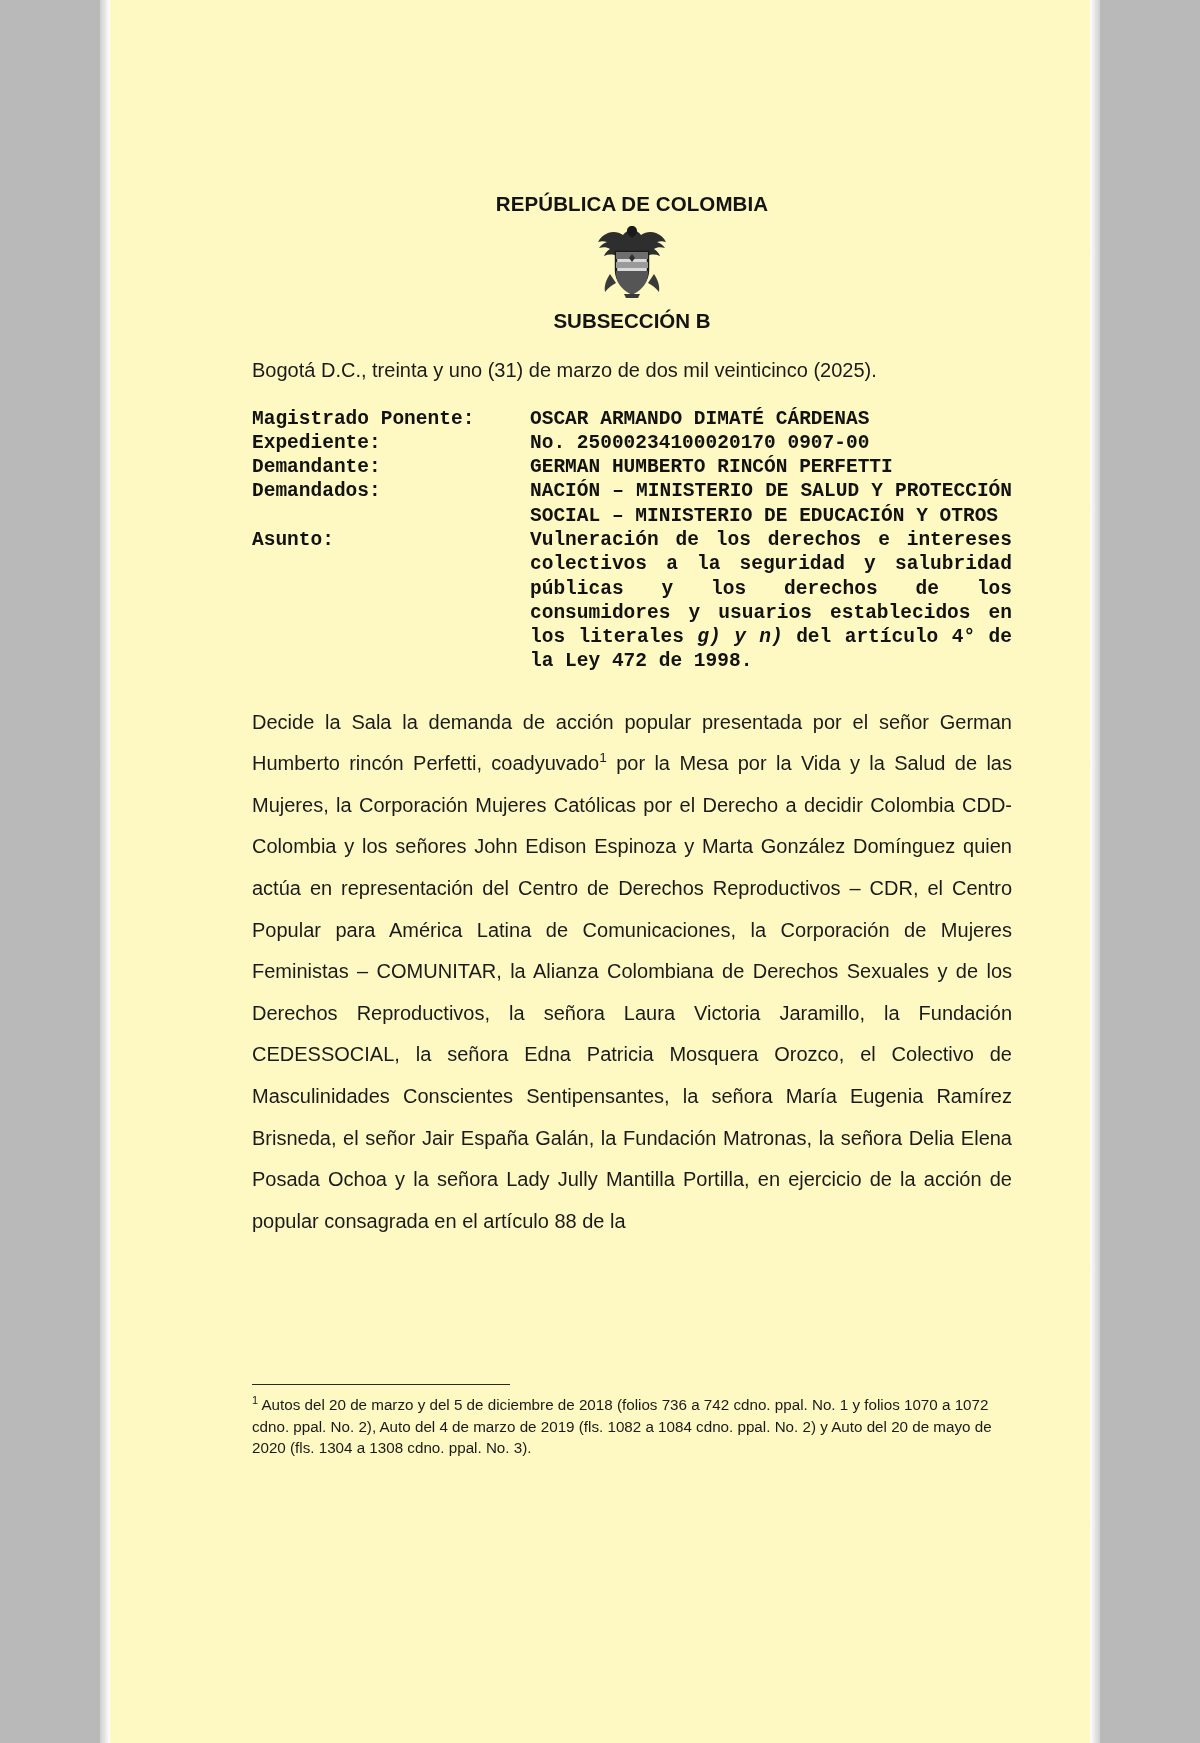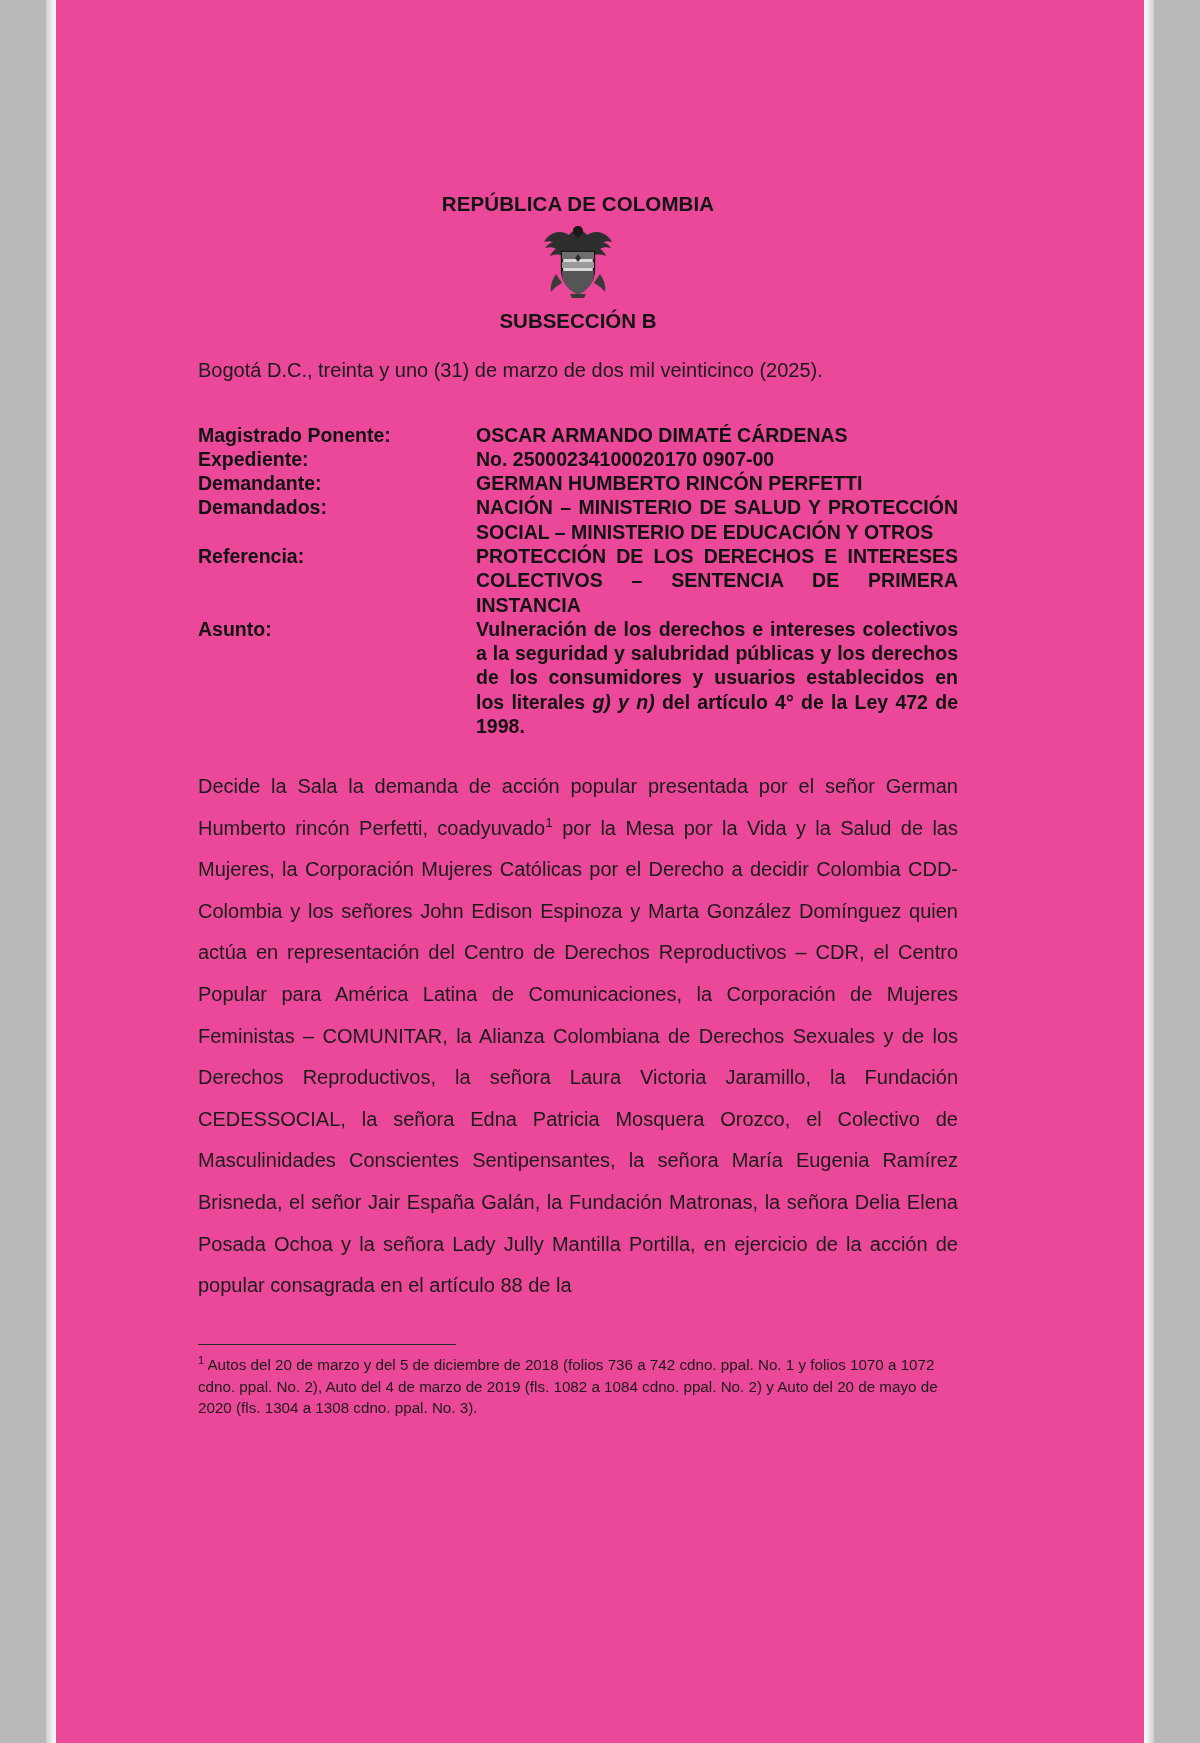--- a/index.html
+++ b/index.html
@@ -6,24 +6,24 @@
   html, body {
     margin: 0;
     padding: 0;
     background: #b9b9b9;
   }
   body {
     font-family: "Liberation Sans", sans-serif;
   }
   .page {
     position: relative;
-    width: 1108px;
+    width: 1000px;
     height: 1743px;
     margin: 0 auto;
-    background: #ec4899;
+    background: #fef9c3;
     overflow: hidden;
     box-sizing: border-box;
   }
   
   .page::before {
     content: "";
     position: absolute;
     left: 0; top: 0;
     width: 10px; height: 100%;
     background: linear-gradient(to right, #cfcfcf, #ffffff);
@@ -73,23 +73,24 @@
   
   .date-line {
     margin-top: 22px;
     font-size: 20px;
     color: #1b1b1b;
     line-height: 1.3;
   }
 
   
   .meta {
-    margin-top: 40px;
+    margin-top: 24px;
     width: 100%;
     border-collapse: collapse;
+    font-family: Liberation Mono, monospace;
   }
   .meta td {
     vertical-align: top;
     padding: 0;
     font-size: 19.5px;
     line-height: 1.245;
     color: #121212;
   }
   .meta td.lbl {
     width: 270px;
@@ -122,21 +123,21 @@
   .fn-ref {
     font-size: 0.68em;
     vertical-align: super;
     line-height: 0;
   }
 
   
   .fn-wrap {
     position: absolute;
     left: 152px;
-    top: 1344px;
+    top: 1384px;
     width: 775px;
   }
   .fn-rule {
     width: 258px;
     height: 0;
     border-top: 1.3px solid #2a2a2a;
     margin-bottom: 9px;
   }
   .fn-text {
     font-size: 15.2px;
@@ -200,24 +201,20 @@
         </tr>
         <tr>
           <td class="lbl">Demandante:</td>
           <td class="val nojust">GERMAN HUMBERTO RINCÓN PERFETTI</td>
         </tr>
         <tr>
           <td class="lbl">Demandados:</td>
           <td class="val">NACIÓN – MINISTERIO DE SALUD Y PROTECCIÓN SOCIAL – MINISTERIO DE EDUCACIÓN Y OTROS</td>
         </tr>
         <tr>
-          <td class="lbl">Referencia:</td>
-          <td class="val">PROTECCIÓN DE LOS DERECHOS E INTERESES COLECTIVOS – SENTENCIA DE PRIMERA INSTANCIA</td>
-        </tr>
-        <tr>
           <td class="lbl">Asunto:</td>
           <td class="val"><span>Vulneración de los derechos e intereses colectivos a la seguridad y salubridad públicas y los derechos de los consumidores y usuarios establecidos en los literales </span><span class="it">g) y n)</span><span> del artículo 4° de la Ley 472 de 1998.</span></td>
         </tr>
       </tbody>
     </table>
 
     <div class="body-par"><span>Decide la Sala la demanda de acción popular presentada por el señor German Humberto rincón Perfetti, coadyuvado</span><span class="fn-ref">1</span><span> por la Mesa por la Vida y la Salud de las Mujeres, la  Corporación Mujeres Católicas por el Derecho a decidir Colombia CDD- Colombia y los señores John Edison Espinoza y Marta González Domínguez quien actúa en representación del Centro de Derechos Reproductivos – CDR, el Centro Popular para América Latina de Comunicaciones, la Corporación de Mujeres Feministas – COMUNITAR, la Alianza Colombiana de Derechos Sexuales y de los Derechos Reproductivos, la señora Laura Victoria Jaramillo, la Fundación CEDESSOCIAL, la señora Edna Patricia Mosquera Orozco, el Colectivo de Masculinidades Conscientes Sentipensantes, la señora María Eugenia Ramírez Brisneda, el señor Jair España Galán, la Fundación Matronas, la señora Delia Elena Posada Ochoa y la señora Lady Jully Mantilla Portilla, en ejercicio de la acción de popular consagrada en el artículo 88 de la</span></div>
 
   </div>
 

